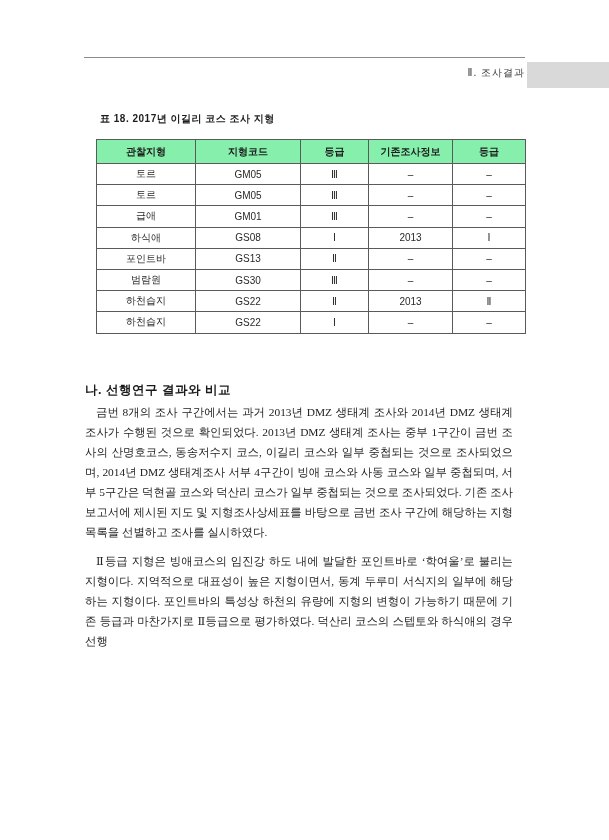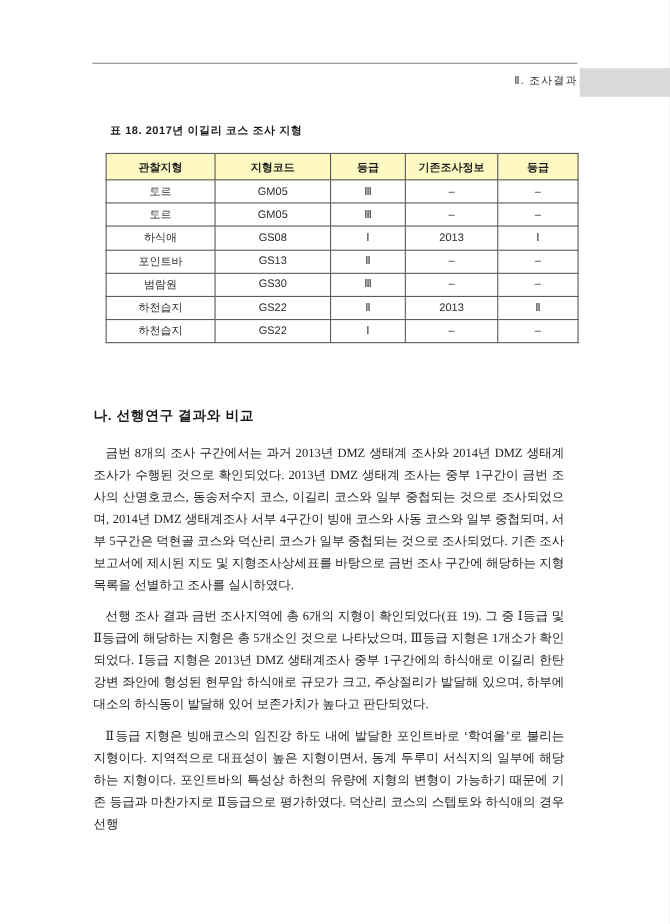--- a/index.html
+++ b/index.html
@@ -43,32 +43,32 @@
     border-collapse: collapse;
     font-family: "Liberation Sans", "DejaVu Sans", sans-serif;
     table-layout: fixed;
   }
   table.survey th, table.survey td {
     border: 1px solid #5a5a5a;
     text-align: center; vertical-align: middle;
     padding: 0;
   }
   table.survey th {
-    background: #fef9c3;
+    background: #86efac;
     height: 23px;
     font-size: 10px; font-weight: bold; color: #1c1c1c;
   }
   table.survey td {
     height: 20.2px;
     font-size: 10px; color: #2a2a2a;
   }
 
   
   .section-heading {
-    position: absolute; top: 370px; left: 85px;
+    position: absolute; top: 382px; left: 85px;
     font-family: "Liberation Sans", "DejaVu Sans", sans-serif;
     font-size: 12.5px; font-weight: bold; color: #1a1a1a;
     letter-spacing: 0.5px;
   }
   .body-paragraphs {
     position: absolute; top: 402px; left: 85px; width: 440px;
     font-size: 11.4px; line-height: 20px;
     text-align: justify;
   }
   .body-paragraphs p {
@@ -124,20 +124,27 @@
           <td>–</td>
         </tr>
         <tr>
           <td>토르</td>
           <td>GM05</td>
           <td>Ⅲ</td>
           <td>–</td>
           <td>–</td>
         </tr>
         <tr>
+          <td>급애</td>
+          <td>GM01</td>
+          <td>Ⅲ</td>
+          <td>–</td>
+          <td>–</td>
+        </tr>
+        <tr>
           <td>하식애</td>
           <td>GS08</td>
           <td>Ⅰ</td>
           <td>2013</td>
           <td>Ⅰ</td>
         </tr>
         <tr>
           <td>포인트바</td>
           <td>GS13</td>
           <td>Ⅱ</td>
@@ -165,18 +172,17 @@
           <td>–</td>
           <td>–</td>
         </tr>
       </tbody>
   </table>
 
   <div class="section-heading">나. 선행연구 결과와 비교</div>
 
   <div class="body-paragraphs">
       <p>금번 8개의 조사 구간에서는 과거 2013년 DMZ 생태계 조사와 2014년 DMZ 생태계조사가 수행된 것으로 확인되었다. 2013년 DMZ 생태계 조사는 중부 1구간이 금번 조사의 산명호코스, 동송저수지 코스, 이길리 코스와 일부 중첩되는 것으로 조사되었으며, 2014년 DMZ 생태계조사 서부 4구간이 빙애 코스와 사동 코스와 일부 중첩되며, 서부 5구간은 덕현골 코스와 덕산리 코스가 일부 중첩되는 것으로 조사되었다. 기존 조사 보고서에 제시된 지도 및 지형조사상세표를 바탕으로 금번 조사 구간에 해당하는 지형 목록을 선별하고 조사를 실시하였다.</p>
-      <p>선행 조사 결과 금번 조사지역에 총 6개의 지형이 확인되었다(표 19). 그 중 Ⅰ등급 및 Ⅱ등급에 해당하는 지형은 총 5개소인 것으로 나타났으며, Ⅲ등급 지형은 1개소가 확인되었다. Ⅰ등급 지형은 2013년 DMZ 생태계조사 중부 1구간에의 하식애로 이길리 한탄강변 좌안에 형성된 현무암 하식애로 규모가 크고, 주상절리가 발달해 있으며, 하부에 대소의 하식동이 발달해 있어 보존가치가 높다고 판단되었다.</p>
       <p>Ⅱ등급 지형은 빙애코스의 임진강 하도 내에 발달한 포인트바로 ‘학여울’로 불리는 지형이다. 지역적으로 대표성이 높은 지형이면서, 동계 두루미 서식지의 일부에 해당하는 지형이다. 포인트바의 특성상 하천의 유량에 지형의 변형이 가능하기 때문에 기존 등급과 마찬가지로 Ⅱ등급으로 평가하였다. 덕산리 코스의 스텝토와 하식애의 경우 선행</p>
     </div>
 
 
 </div>
 
 </body></html>

